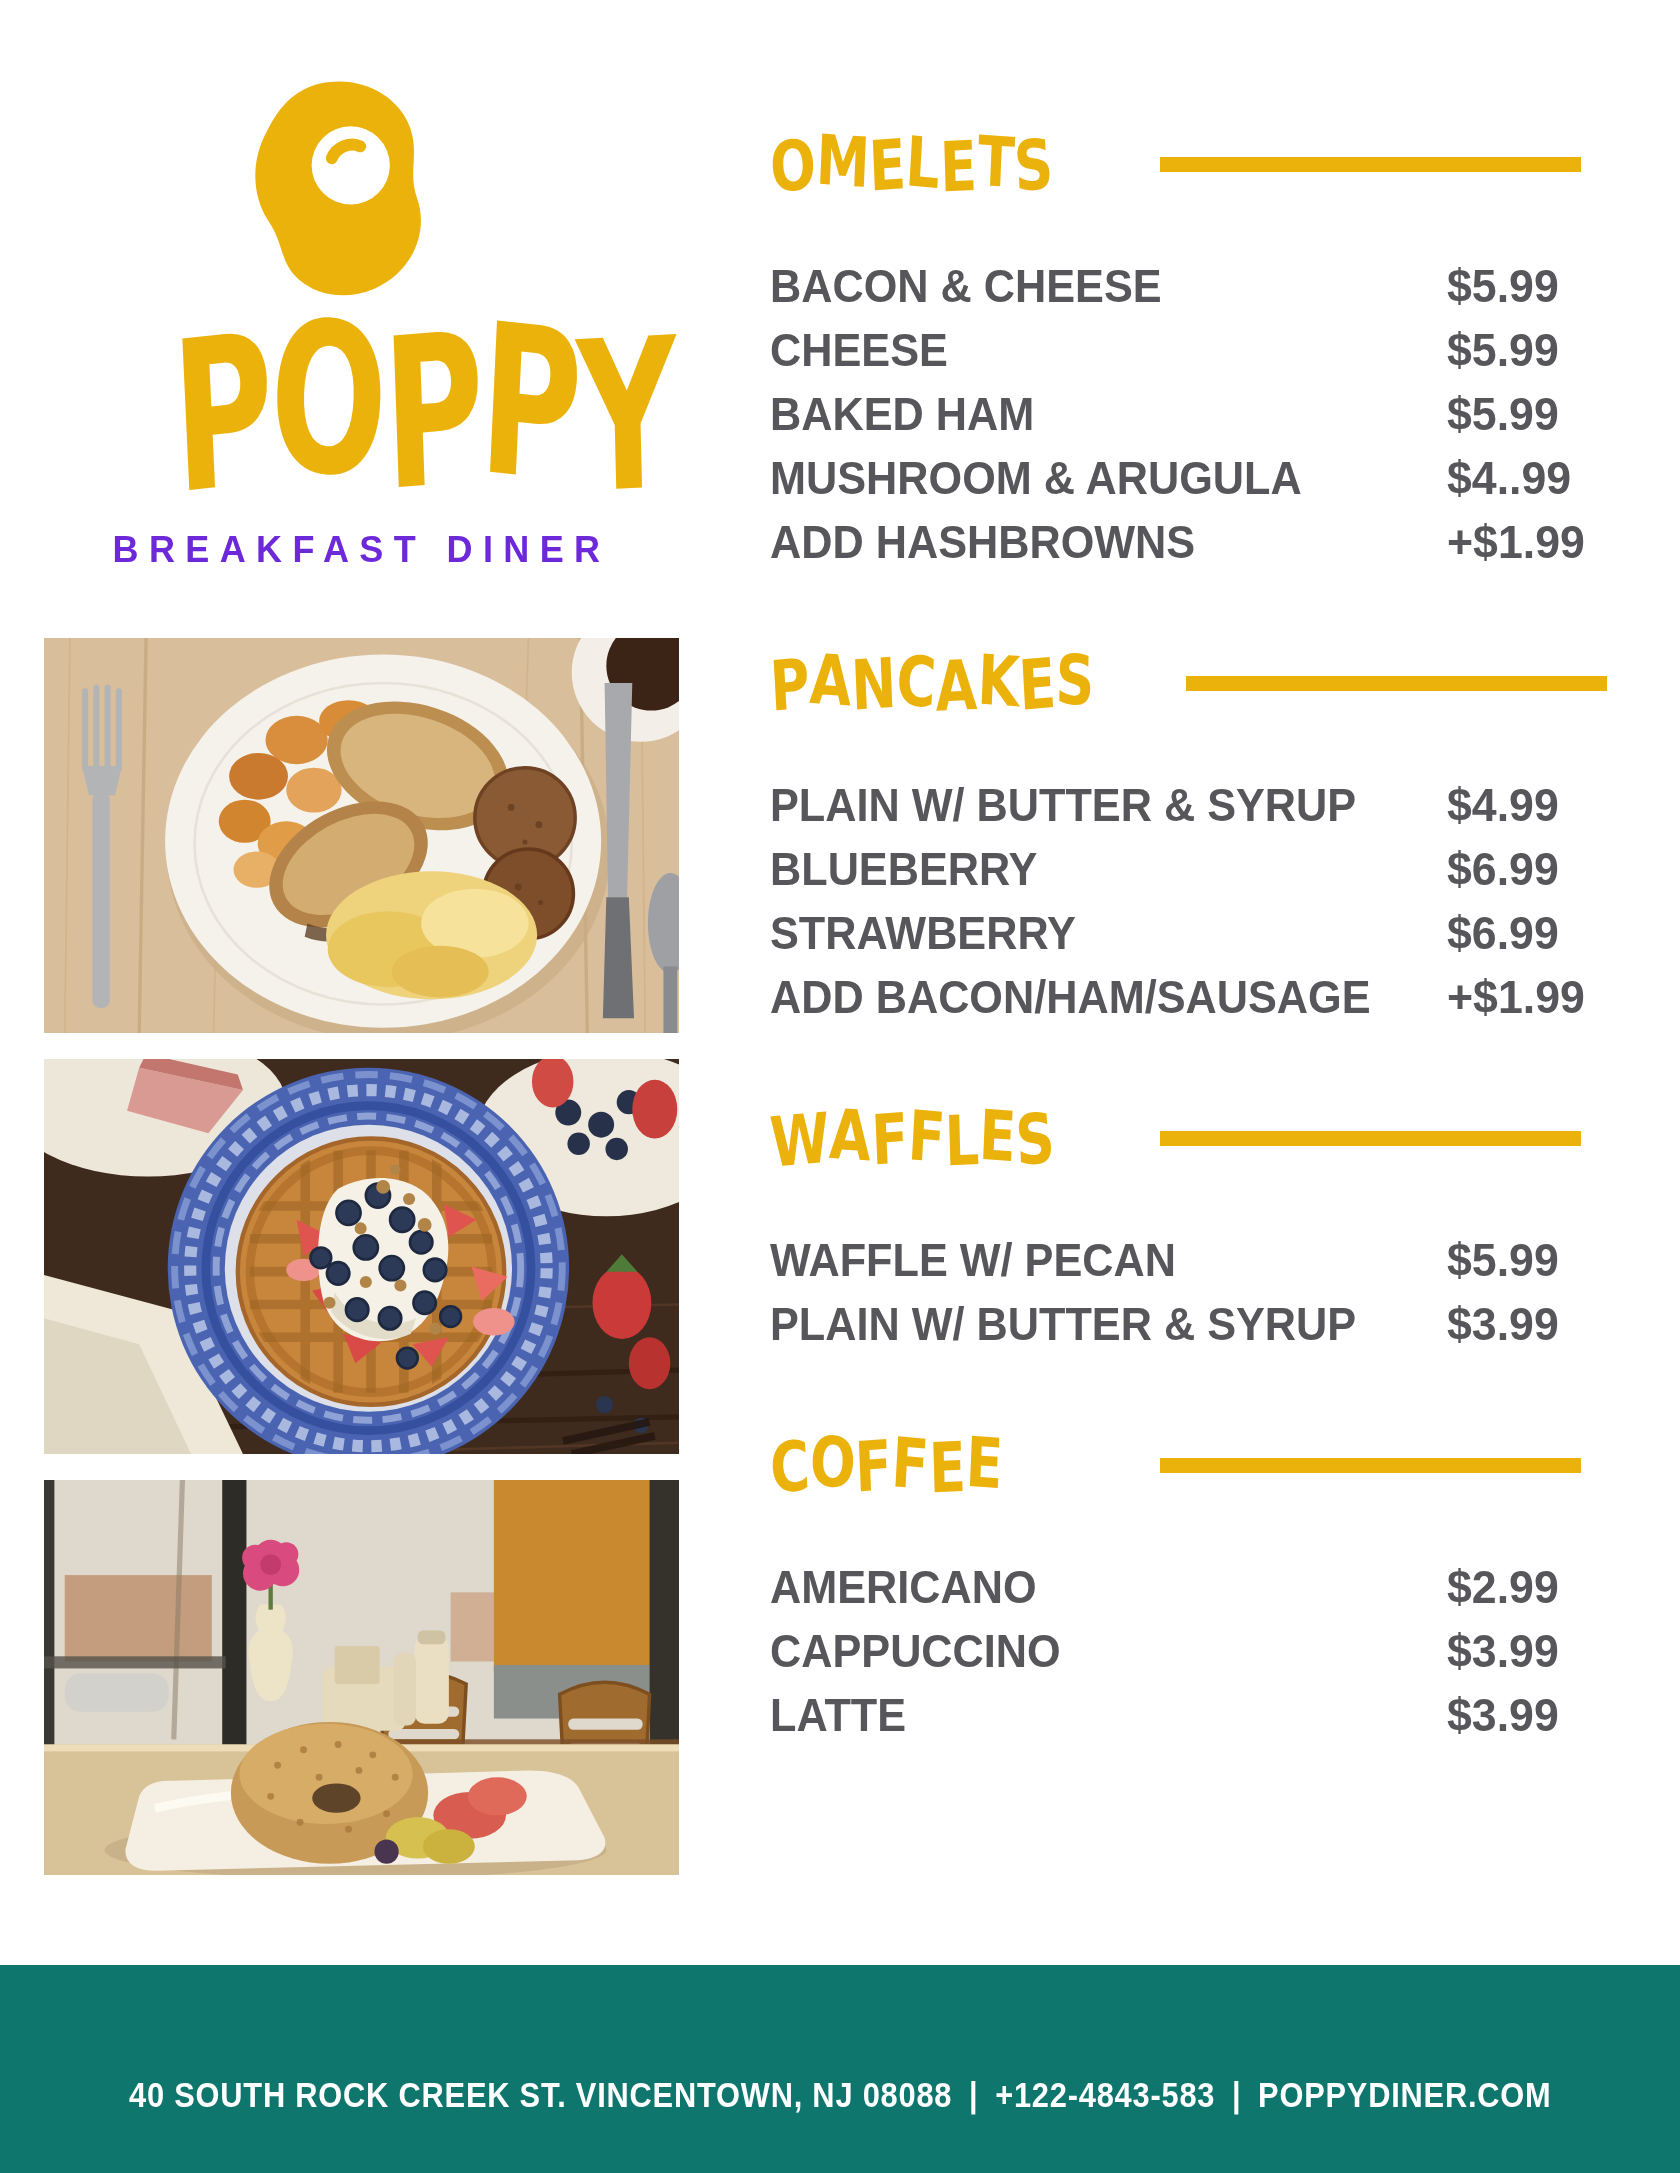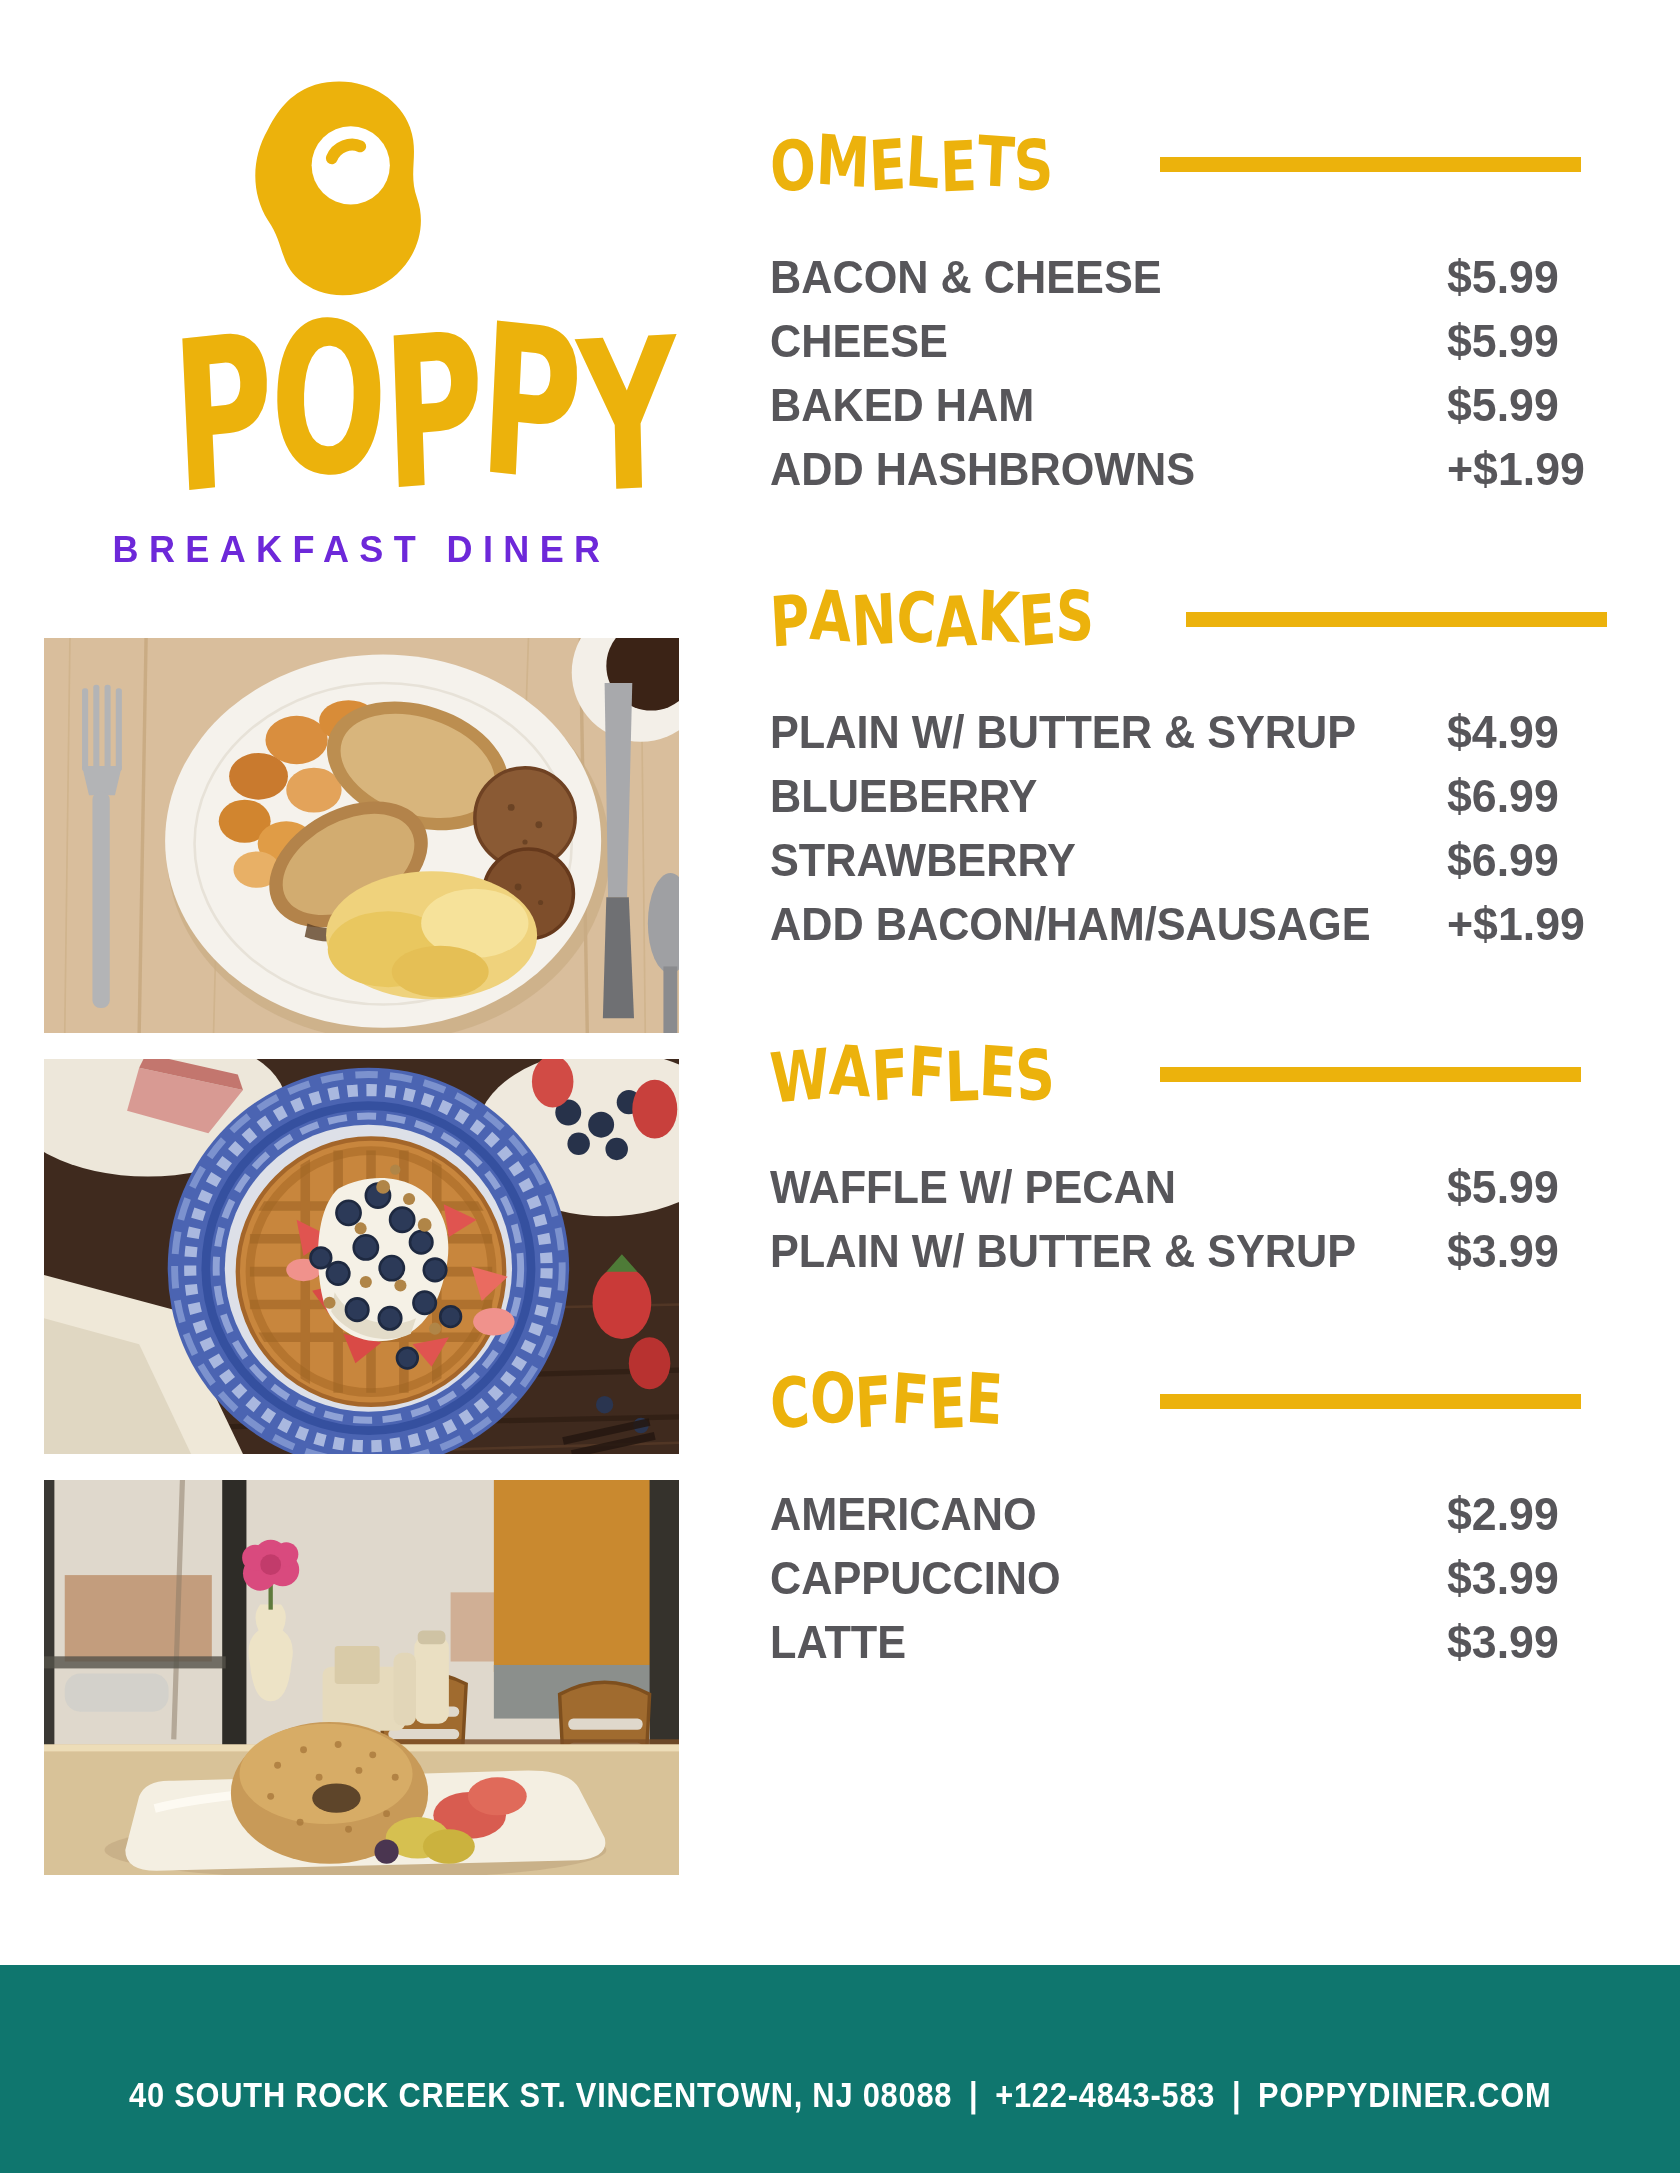--- a/index.html
+++ b/index.html
@@ -20,21 +20,21 @@
   .photo svg{display:block;}
   #photo1{top:638px;} #photo2{top:1059px;} #photo3{top:1480px;}
 
   
   .menu-col{position:absolute;left:770px;top:130px;width:811px;}
   .section{margin-bottom:80px;}
   .section-header{display:flex;align-items:center;justify-content:space-between;height:69px;margin-bottom:50px;}
   .section-title{font-family:"DejaVu Sans",sans-serif;font-weight:bold;font-size:69px;line-height:69px;
       color:#ECB20C;white-space:nowrap;transform:scaleX(0.78);transform-origin:left center;}
   .divider{width:421px;height:14.7px;background:#ECB20C;flex:0 0 auto;}
-  .menu-row{position:relative;height:64px;display:flex;align-items:flex-start;}
+  .menu-row{position:relative;height:64px;display:flex;align-items:flex-end;}
   .item-name{font-weight:bold;font-size:47px;color:#57565A;white-space:nowrap;
       transform:scaleX(0.92);transform-origin:left center;}
   .item-price{position:absolute;left:677px;font-weight:bold;font-size:47px;color:#57565A;white-space:nowrap;
       transform:scaleX(0.95);transform-origin:left center;}
 
   
   .footer{position:absolute;left:0;top:1965px;width:1680px;height:260px;background:#0f766e;
       display:flex;align-items:center;justify-content:center;}
   .footer-line{display:flex;align-items:center;color:#ffffff;font-weight:bold;font-size:35px;
       letter-spacing:0.9px;white-space:nowrap;transform:scaleX(0.88);transform-origin:center center;}
@@ -343,20 +343,24 @@
       </div>
       <div class="menu-row">
         <span class="item-name">CHEESE</span>
         <span class="item-price">$5.99</span>
       </div>
       <div class="menu-row">
         <span class="item-name">BAKED HAM</span>
         <span class="item-price">$5.99</span>
       </div>
       <div class="menu-row">
+        <span class="item-name">MUSHROOM &amp; ARUGULA</span>
+        <span class="item-price">$4..99</span>
+      </div>
+      <div class="menu-row">
         <span class="item-name">ADD HASHBROWNS</span>
         <span class="item-price">+$1.99</span>
       </div>
     </div>
 
     <div class="section">
       <div class="section-header">
         <span class="section-title funky"><span style="display: inline-block; transform: rotate(-4deg) translateY(0.03em);">P</span><span style="display: inline-block; transform: rotate(3deg) translateY(-0.04em);">A</span><span style="display: inline-block; transform: rotate(-3deg) translateY(0.02em);">N</span><span style="display: inline-block; transform: rotate(4deg) translateY(-0.02em);">C</span><span style="display: inline-block; transform: rotate(-2deg) translateY(0.04em);">A</span><span style="display: inline-block; transform: rotate(3deg) translateY(-0.03em);">K</span><span style="display: inline-block; transform: rotate(-4deg) translateY(0.02em);">E</span><span style="display: inline-block; transform: rotate(2deg) translateY(-0.04em);">S</span></span>
         <span class="divider"></span>
       </div>

